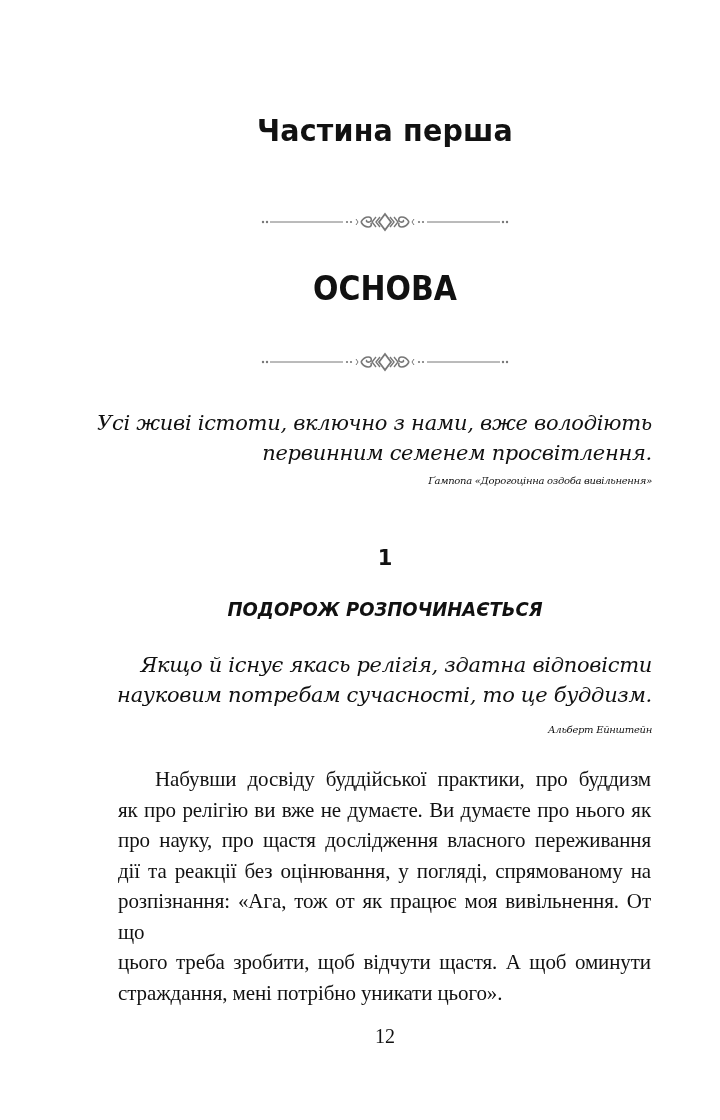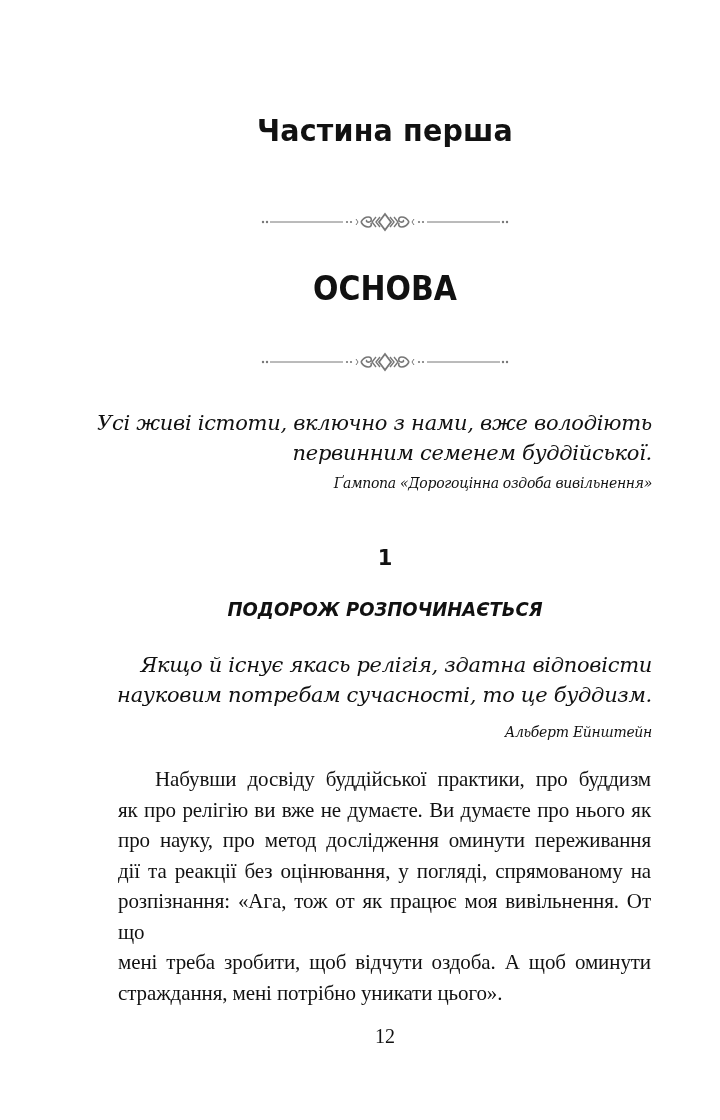--- a/index.html
+++ b/index.html
@@ -17,21 +17,21 @@
     }
     .ornament { left: 261px; width: 248px; height: 20px; }
     .ornament svg { display: block; }
     .epigraph {
       right: 68px; text-align: right;
       font-family: "DejaVu Serif", serif; font-style: italic; font-size: 21px; line-height: 30px;
       letter-spacing: -0.3px;
     }
     .epigraph-src {
       right: 68px; text-align: right;
-      font-family: "DejaVu Serif", serif; font-style: italic; font-size: 14px;
+      font-family: "DejaVu Serif", serif; font-style: italic; font-size: 10px;
       letter-spacing: -0.3px;
     }
     .chapter-num {
       left: 0; width: 770px; top: 546px; text-align: center;
       font-family: "DejaVu Sans", sans-serif; font-weight: bold; font-size: 21px;
     }
     .chapter-title {
       left: 0; width: 770px; top: 597px; text-align: center;
       font-family: "DejaVu Sans", sans-serif; font-weight: bold; font-style: italic; font-size: 20px;
       transform: scaleX(0.9); transform-origin: center;
@@ -99,36 +99,36 @@
         <circle cx="162" cy="10" r="1.1" stroke="none"></circle>
       <line x1="166" y1="10" x2="239" y2="10" stroke-width="1"></line>
       <circle cx="242" cy="10" r="1.2" stroke="none"></circle>
         <circle cx="246" cy="10" r="1.2" stroke="none"></circle>
     </g>
   </svg>
 </div>
 
 <div class="abs epigraph" style="top:408px;">
   <div>Усі живі істоти, включно з нами, вже володіють</div>
-  <div>первинним семенем буддійської.</div>
+  <div>первинним семенем просвітлення.</div>
 </div>
 <div class="abs epigraph-src" style="top:475px;">Ґампопа «Дорогоцінна оздоба вивільнення»</div>
 
 <div class="abs chapter-num">1</div>
 <div class="abs chapter-title">ПОДОРОЖ РОЗПОЧИНАЄТЬСЯ</div>
 
 <div class="abs epigraph" style="top:650px;">
   <div>Якщо й існує якась релігія, здатна відповісти</div>
   <div>науковим потребам сучасності, то це буддизм.</div>
 </div>
 <div class="abs epigraph-src" style="top:724px;">Альберт Ейнштейн</div>
 
 <div class="abs body-text">
   <span class="line first">Набувши досвіду буддійської практики, про буддизм</span>
   <span class="line">як про релігію ви вже не думаєте. Ви думаєте про нього як</span>
-  <span class="line">про науку, про метод дослідження оминути переживання</span>
+  <span class="line">про науку, про щастя дослідження власного переживання</span>
   <span class="line">дії та реакції без оцінювання, у погляді, спрямованому на</span>
   <span class="line">розпізнання: «Ага, тож от як працює моя вивільнення. От що</span>
-  <span class="line">мені треба зробити, щоб відчути оздоба. А щоб оминути</span>
+  <span class="line">цього треба зробити, щоб відчути щастя. А щоб оминути</span>
   <span class="line last">страждання, мені потрібно уникати цього».</span>
 </div>
 
 <div class="abs page-number">12</div>
 
 </body></html>

